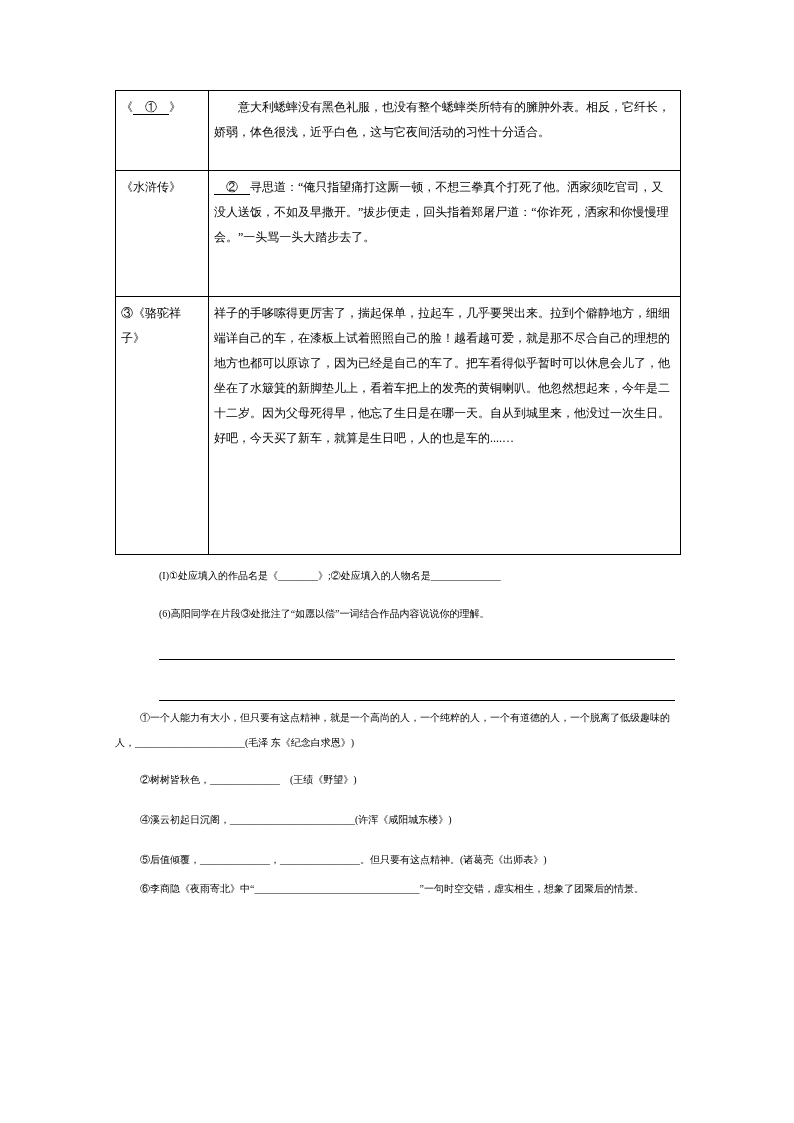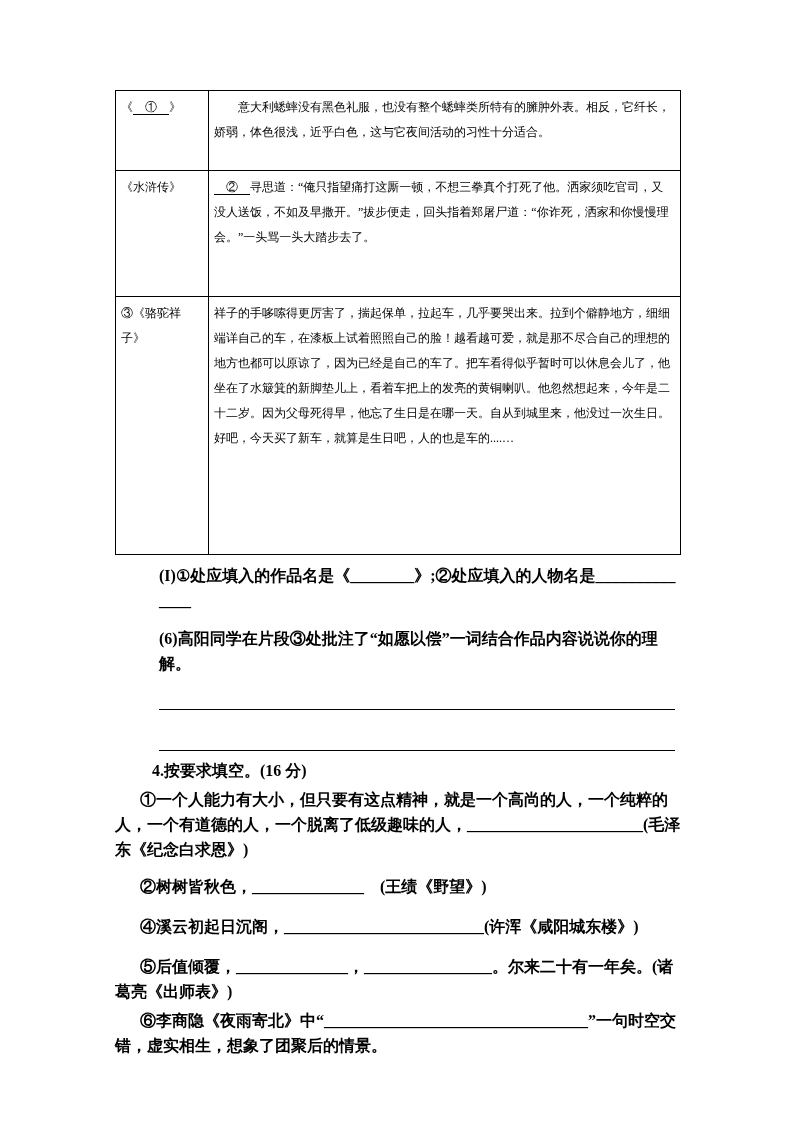--- a/index.html
+++ b/index.html
@@ -31,26 +31,25 @@
     white-space: pre-wrap;
     word-break: break-all;
   }
   td.label-cell { width: 93px; }
   tr.row-1 { height: 80px; }
   tr.row-2 { height: 126px; }
   tr.row-3 { height: 258px; }
   .u { text-decoration: underline; text-underline-offset: 3px; }
   
   .q, .item, .sec-heading {
-    font-size: 16px;
+    font-size: 10px;
     line-height: 25px;
     white-space: pre-wrap;
     word-break: break-all;
     width: 566px;
-    font-weight: bold;
   }
   .q { padding-left: 44px; }
   .q1 { margin-top: 8px; }
   .q2 { margin-top: 13px; }
   .answer-line {
     width: 516px;
     height: 0;
     border-bottom: 1px solid #000000;
     margin-left: 44px;
   }
@@ -86,21 +85,20 @@
       </tr>
     </tbody>
   </table>
 
   <p class="q q1">(I)①处应填入的作品名是《________》;②处应填入的人物名是______________</p>
   <p class="q q2">(6)高阳同学在片段③处批注了“如愿以偿”一词结合作品内容说说你的理解。</p>
 
   <div class="answer-line line-1"></div>
   <div class="answer-line line-2"></div>
 
-  <p class="sec-heading">4.按要求填空。(16 分)</p>
 
   <p class="item item-1">①一个人能力有大小，但只要有这点精神，就是一个高尚的人，一个纯粹的人，一个有道德的人，一个脱离了低级趣味的人，______________________(毛泽 东《纪念白求恩》)</p>
   <p class="item item-2">②树树皆秋色，______________　(王绩《野望》)</p>
   <p class="item item-4">④溪云初起日沉阁，_________________________(许浑《咸阳城东楼》)</p>
-  <p class="item item-5">⑤后值倾覆，______________，________________。尔来二十有一年矣。(诸葛亮《出师表》)</p>
+  <p class="item item-5">⑤后值倾覆，______________，________________。但只要有这点精神。(诸葛亮《出师表》)</p>
   <p class="item item-6">⑥李商隐《夜雨寄北》中“_________________________________”一句时空交错，虚实相生，想象了团聚后的情景。</p>
 
 </div>
 
 </body></html>

